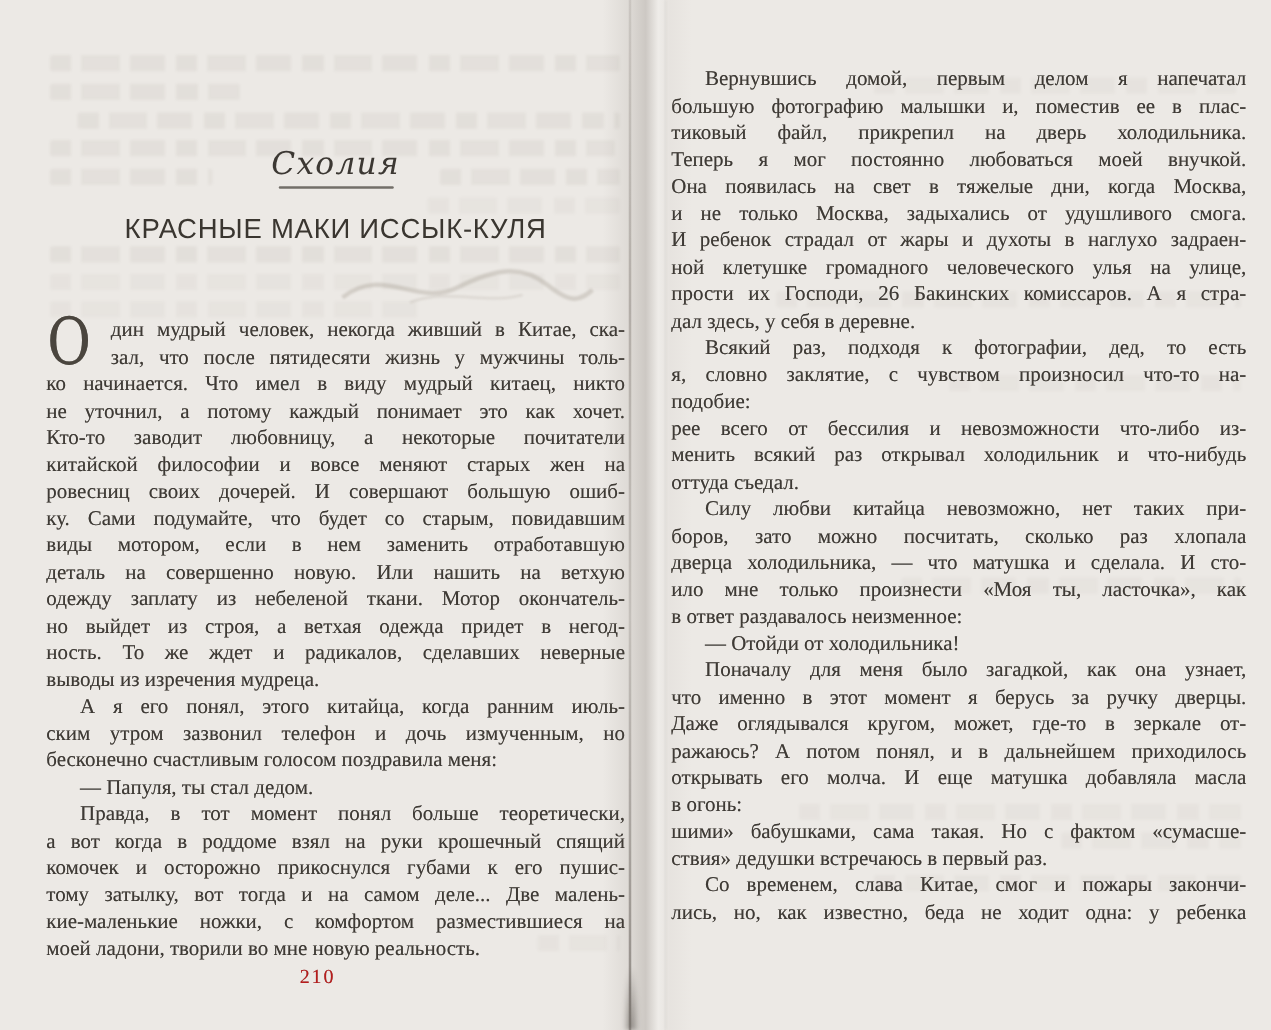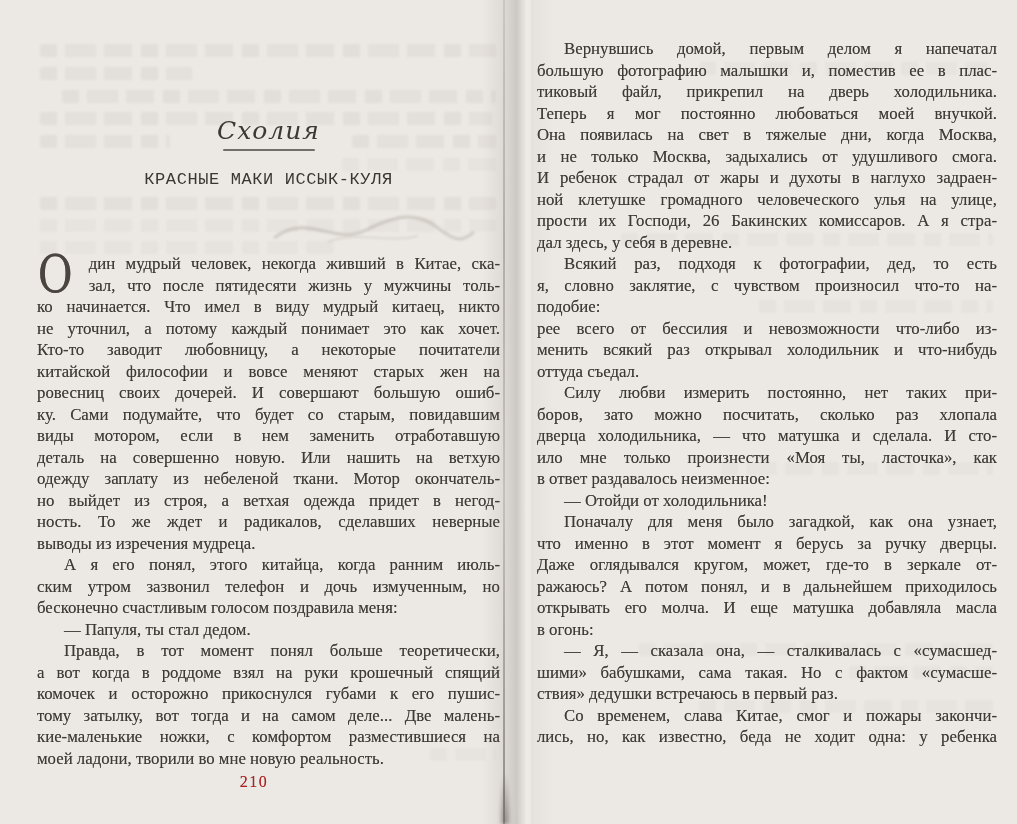--- a/index.html
+++ b/index.html
@@ -45,22 +45,22 @@
   }
 
   
   .script-head{
     font-family:"DejaVu Serif","Liberation Serif",serif;
     font-style:italic;font-size:25px;color:#3c3833;
     text-align:center;letter-spacing:1px;
   }
   .head-rule{height:2px;background:#4a453f;opacity:0.75;border-radius:1px;}
   .chapter-title{
-    font-family:Liberation Mono, monospace;
-    font-size:17px;color:#3a3630;text-align:center;letter-spacing:0.6px;
+    font-family:Liberation Sans, sans-serif;
+    font-size:22px;color:#3a3630;text-align:center;letter-spacing:0.6px;
     white-space:nowrap;
   }
 
   
   .text-block{font-size:16.8px;color:#3e3a35;text-shadow:0 0 0.5px rgba(62,58,52,0.55);}
   .line{text-align:justify;text-align-last:justify;line-height:21.5px;height:21.5px;overflow:visible;}
   .line.last{text-align-last:left;}
   .line.indent{text-indent:27px;}
   .drop-cap{
     float:left;font-family:"DejaVu Serif",serif;
@@ -159,21 +159,21 @@
   <div class="page page-right">
 
     <div class="ghost dim" style="left:190px;top:62px;width:290px;"></div>
     <div class="ghost dim" style="left:112px;top:233px;width:372px;"></div>
     <div class="ghost dim" style="left:250px;top:300px;width:234px;"></div>
     <div class="ghost dim" style="left:212px;top:462px;width:272px;"></div>
     <div class="ghost dim" style="left:130px;top:643px;width:354px;"></div>
     <div class="ghost dim" style="left:340px;top:666px;width:144px;"></div>
     <div class="ghost dim" style="left:190px;top:700px;width:294px;"></div>
 
-    <div class="col col-right text-block" style="top:38px;">
+    <div class="col col-right text-block" style="top:52px;">
         <div>
           <div class="line indent">Вернувшись домой, первым делом я напечатал</div>
           <div class="line">большую фотографию малышки и, поместив ее в плас-</div>
           <div class="line">тиковый файл, прикрепил на дверь холодильника.</div>
           <div class="line">Теперь я мог постоянно любоваться моей внучкой.</div>
           <div class="line">Она появилась на свет в тяжелые дни, когда Москва,</div>
           <div class="line">и не только Москва, задыхались от удушливого смога.</div>
           <div class="line">И ребенок страдал от жары и духоты в наглухо задраен-</div>
           <div class="line">ной клетушке громадного человеческого улья на улице,</div>
           <div class="line">прости их Господи, 26 Бакинских комиссаров. А я стра-</div>
@@ -183,39 +183,38 @@
           <div class="line indent">Всякий раз, подходя к фотографии, дед, то есть</div>
           <div class="line">я, словно заклятие, с чувством произносил что-то на-</div>
           <div class="line last">подобие:</div>
         </div>
         <div>
           <div class="line">рее всего от бессилия и невозможности что-либо из-</div>
           <div class="line">менить всякий раз открывал холодильник и что-нибудь</div>
           <div class="line last">оттуда съедал.</div>
         </div>
         <div>
-          <div class="line indent">Силу любви измерить постоянно, нет таких при-</div>
+          <div class="line indent">Силу любви китайца невозможно, нет таких при-</div>
           <div class="line">боров, зато можно посчитать, сколько раз хлопала</div>
           <div class="line">дверца холодильника, — что матушка и сделала. И сто-</div>
           <div class="line">ило мне только произнести «Моя ты, ласточка», как</div>
           <div class="line last">в ответ раздавалось неизменное:</div>
         </div>
         <div>
           <div class="line last indent">— Отойди от холодильника!</div>
         </div>
         <div>
           <div class="line indent">Поначалу для меня было загадкой, как она узнает,</div>
           <div class="line">что именно в этот момент я берусь за ручку дверцы.</div>
           <div class="line">Даже оглядывался кругом, может, где-то в зеркале от-</div>
           <div class="line">ражаюсь? А потом понял, и в дальнейшем приходилось</div>
           <div class="line">открывать его молча. И еще матушка добавляла масла</div>
           <div class="line last">в огонь:</div>
         </div>
         <div>
-          <div class="line indent">— Я, — сказала она, — сталкивалась с «сумасшед-</div>
           <div class="line">шими» бабушками, сама такая. Но с фактом «сумасше-</div>
           <div class="line last">ствия» дедушки встречаюсь в первый раз.</div>
         </div>
         <div>
           <div class="line indent">Со временем, слава Китае, смог и пожары закончи-</div>
           <div class="line">лись, но, как известно, беда не ходит одна: у ребенка</div>
         </div>
       </div>
 
   </div>

